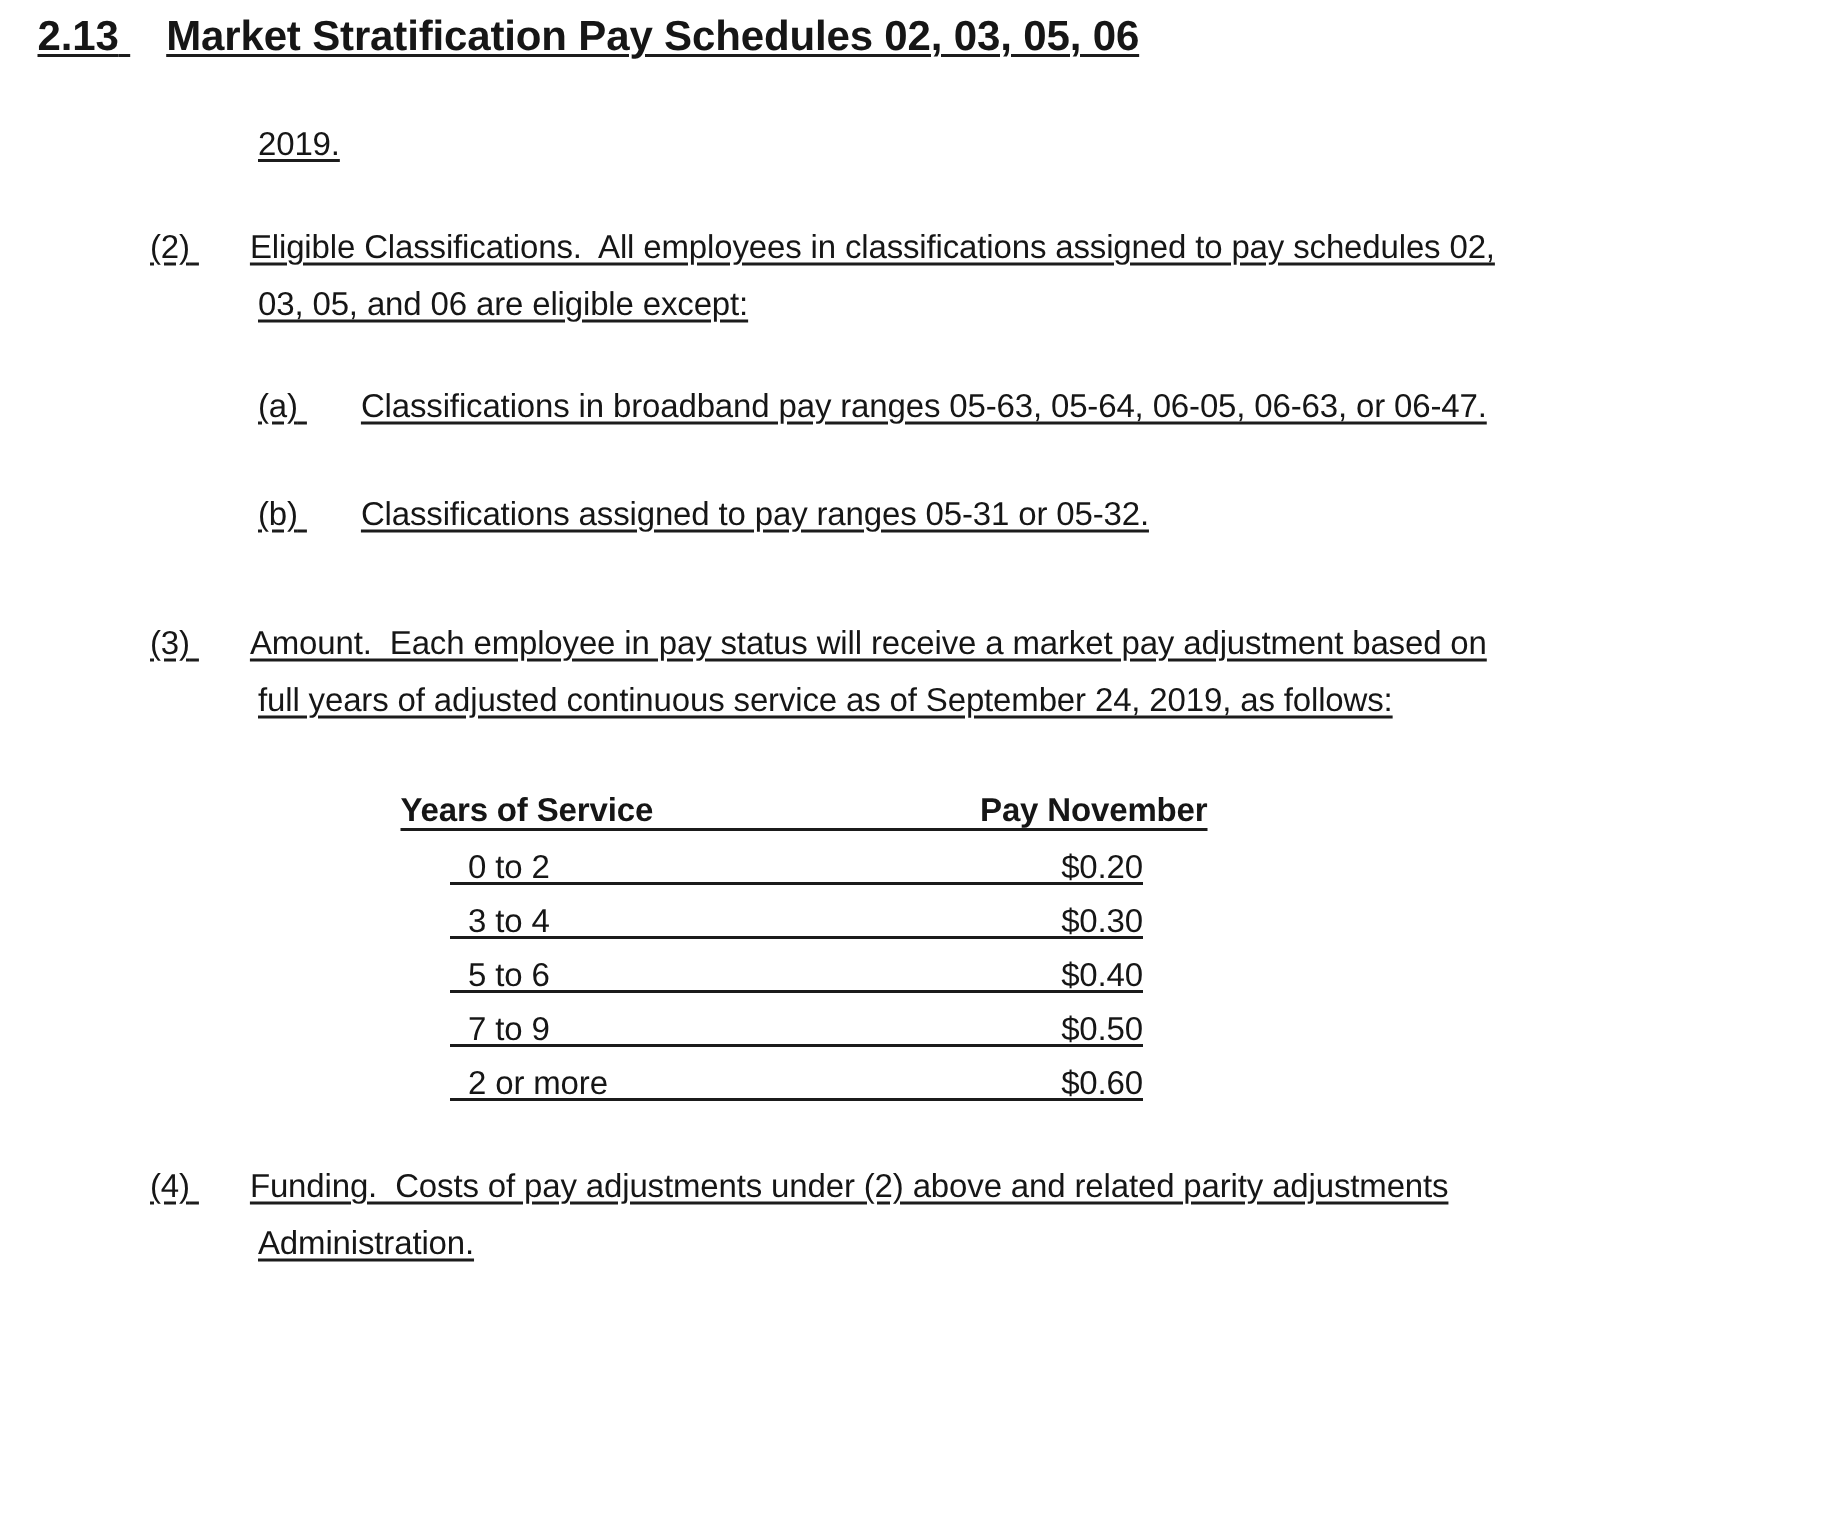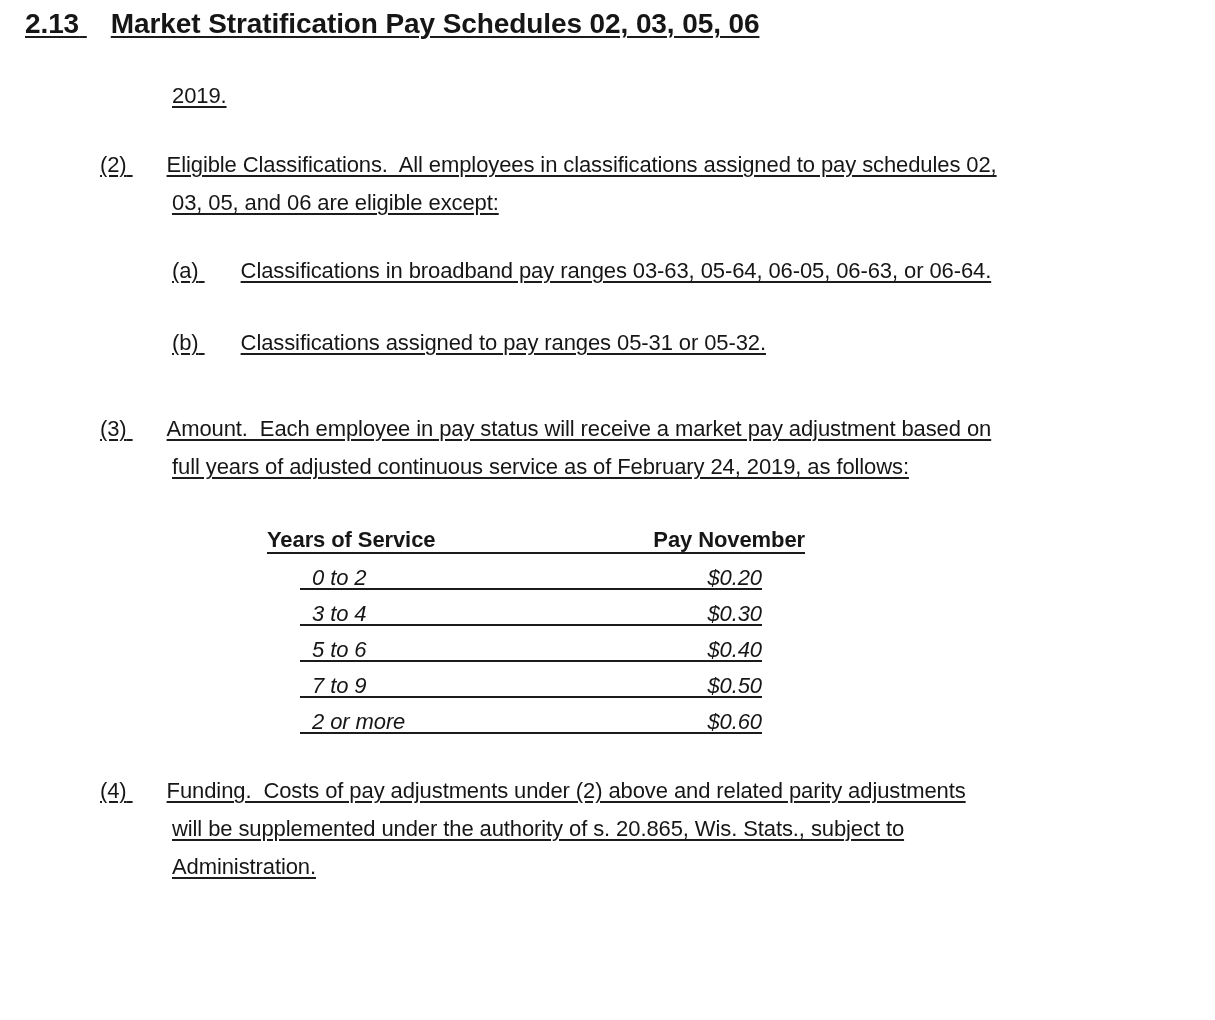--- a/index.html
+++ b/index.html
@@ -53,51 +53,50 @@
     border-bottom: 2px solid #1b1b1b;
     margin-bottom: 8px;
     margin-top: 11px;
   }
   .thead { width: 538px; font-weight: 700; }
   .tdata {
     width: 462px;
     margin-left: 33px;
     padding-left: 12px;
     box-sizing: border-box;
-    font-style: italic;
   }
   .trow:last-child { margin-bottom: 0; }
 </style>
 </head>
 <body>
 
 <div>
 
   <h1 class="heading"><span class="u"><span>2.13</span><span class="tab tab-h"> </span><span>Market Stratification Pay Schedules 02, 03, 05, 06</span></span></h1>
 
   <div class="item item-1">
     <div class="line cont"><span class="u">2019.</span></div>
   </div>
 
   <div class="item item-2">
     <div class="line"><span class="u"><span>(2)</span><span class="tab tab-i"> </span><span>Eligible Classifications.  All employees in classifications assigned to pay schedules 02,</span></span></div>
     <div class="line cont"><span class="u">03, 05, and 06 are eligible except:</span></div>
   </div>
 
   <div class="sub sub-a">
-    <div class="line"><span class="u"><span>(a)</span><span class="tab tab-s"> </span><span>Classifications in broadband pay ranges 03-63, 05-64, 06-05, 06-63, or 06-64.</span></span></div>
+    <div class="line"><span class="u"><span>(a)</span><span class="tab tab-s"> </span><span>Classifications in broadband pay ranges 05-63, 05-64, 06-05, 06-63, or 06-47.</span></span></div>
   </div>
 
   <div class="sub sub-b">
     <div class="line"><span class="u"><span>(b)</span><span class="tab tab-s"> </span><span>Classifications assigned to pay ranges 05-31 or 05-32.</span></span></div>
   </div>
 
   <div class="item item-3">
     <div class="line"><span class="u"><span>(3)</span><span class="tab tab-i"> </span><span>Amount.  Each employee in pay status will receive a market pay adjustment based on</span></span></div>
-    <div class="line cont"><span class="u">full years of adjusted continuous service as of February 24, 2019, as follows:</span></div>
+    <div class="line cont"><span class="u">full years of adjusted continuous service as of September 24, 2019, as follows:</span></div>
   </div>
 
   <div class="paytable">
     <div class="trow thead">
       <span>Years of Service</span>
       <span>Pay November</span>
     </div>
     <div class="trow tdata">
       <span>0 to 2</span>
       <span>$0.20</span>
@@ -115,17 +114,16 @@
       <span>$0.50</span>
     </div>
     <div class="trow tdata">
       <span>2 or more</span>
       <span>$0.60</span>
     </div>
   </div>
 
   <div class="item item-4">
     <div class="line"><span class="u"><span>(4)</span><span class="tab tab-i"> </span><span>Funding.  Costs of pay adjustments under (2) above and related parity adjustments</span></span></div>
-    <div class="line cont"><span class="u">will be supplemented under the authority of s. 20.865, Wis. Stats., subject to</span></div>
     <div class="line cont"><span class="u">Administration.</span></div>
   </div>
 
 </div>
 
 </body></html>

